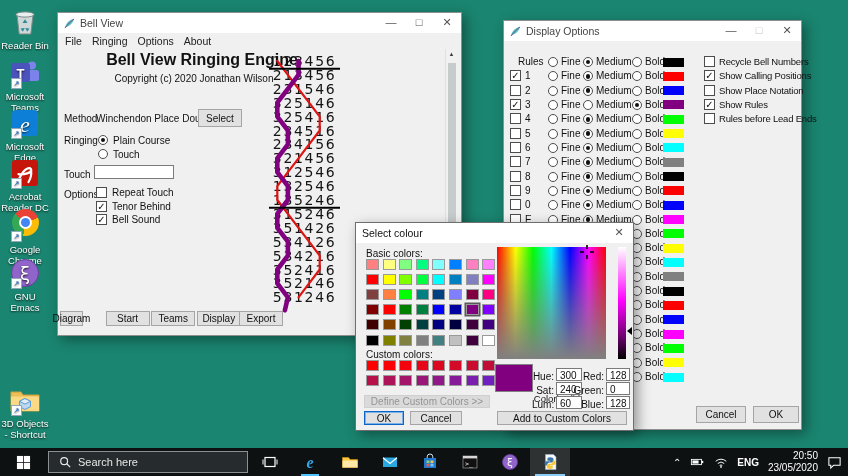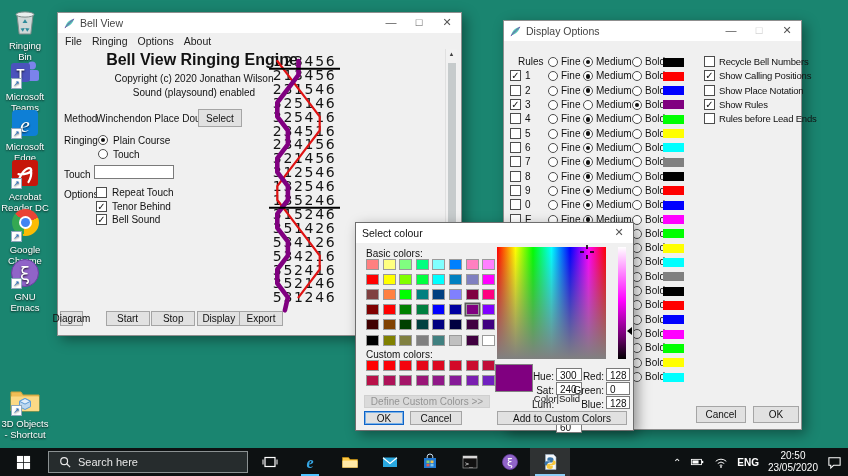--- a/index.html
+++ b/index.html
@@ -60,21 +60,21 @@
       <div class="dicon" style="top: 5px;">
         <div class="ic">
           <svg width="34" height="34" viewBox="0 0 34 34">
             <path d="M9 10 h16 l-2.2 19 h-11.6 z" fill="#cfd8d7" stroke="#7e8c8a"></path>
             <ellipse cx="17" cy="9.5" rx="9" ry="2.6" fill="#e9efee" stroke="#7e8c8a"></ellipse>
             <path d="M14.5 18 l2.5 -3.8 2.5 3.8 z" fill="#2e8b9b"></path>
             <path d="M12.5 23.5 l4.3 -.4 -2 3.7 z" fill="#2e8b9b"></path>
             <path d="M21.5 23.5 l-4.3 -.4 2 3.7 z" fill="#2e8b9b"></path>
           </svg>
         </div>
-        <div>Ringing Bin</div>
+        <div>Reader Bin</div>
       </div>
       <div class="dicon" style="top: 56px;">
         <div class="ic">
           <svg width="34" height="34" viewBox="0 0 34 34">
             <circle cx="24" cy="9.5" r="4" fill="#7b83eb"></circle>
             <rect x="19" y="14" width="12" height="11" rx="2.5" fill="#7b83eb"></rect>
             <rect x="3" y="7" width="19" height="19" rx="3" fill="#4b53bc"></rect>
             <text x="12.5" y="22" font-size="13" font-family="Liberation Sans" font-weight="bold" fill="#fff" text-anchor="middle">T</text>
           </svg>
           <div class="sc-arrow">↗</div>
@@ -151,21 +151,20 @@
 
     <div id="bv-menu" class="abs" style="left:2px;top:20px;height:16px;display:flex;font-size:10.5px;color:#222;">
         <div style="padding: 2px 5px;">File</div>
         <div style="padding: 2px 5px;">Ringing</div>
         <div style="padding: 2px 5px;">Options</div>
         <div style="padding: 2px 5px;">About</div>
       </div>
 
     <div class="lbl" style="left:0;top:38px;width:272px;text-align:center;font-size:16px;font-weight:bold;padding-left:8px;">Bell View Ringing Engine</div>
     <div class="lbl" style="left:0;top:60px;width:272px;text-align:center;">Copyright (c) 2020 Jonathan Wilson</div>
-    <div class="lbl" style="left:0;top:74px;width:272px;text-align:center;">Sound (playsound) enabled</div>
 
     <div class="lbl" style="left:6px;top:100px;">Method</div>
     <div class="lbl" style="left:38px;top:100px;">Winchendon Place Doubles</div>
     <div class="btn" style="left:140px;top:96px;width:44px;height:18px;">Select</div>
 
     <div class="lbl" style="left:6px;top:122px;">Ringing</div>
     <div id="bv-ringing">
         <div class="radio sel" style="left: 40px; top: 122px;"></div>
         <div class="lbl" style="left: 55px; top: 122px;">Plain Course</div>
         <div class="radio" style="left: 40px; top: 136px;"></div>
@@ -181,21 +180,21 @@
         <div class="lbl" style="left: 54px; top: 174px;">Repeat Touch</div>
         <div class="chk" style="left: 38px; top: 187.5px;">✓</div>
         <div class="lbl" style="left: 54px; top: 187.5px;">Tenor Behind</div>
         <div class="chk" style="left: 38px; top: 201px;">✓</div>
         <div class="lbl" style="left: 54px; top: 201px;">Bell Sound</div>
       </div>
 
     <div id="bv-buttons">
         <div class="btn" style="left: 2px; top: 298px; width: 23px; height: 15px;">Diagram</div>
         <div class="btn" style="left: 47.6px; top: 298px; width: 44px; height: 15px;">Start</div>
-        <div class="btn" style="left: 93.2px; top: 298px; width: 44px; height: 15px;">Stop</div>
+        <div class="btn" style="left: 93.2px; top: 298px; width: 44px; height: 15px;">Teams</div>
         <div class="btn" style="left: 138.8px; top: 298px; width: 44px; height: 15px;">Display</div>
         <div class="btn" style="left: 181px; top: 298px; width: 44px; height: 15px;">Export</div>
       </div>
 
     <div id="bv-rows">
         <div class="digitrow" style="left: 214px; top: 41px;">
           <span>1</span>
           <span>2</span>
           <span>3</span>
           <span>4</span>
@@ -730,21 +729,21 @@
          border-top:4px solid transparent;border-bottom:4px solid transparent;border-right:5px solid #000;"></div>
 
     <div class="abs" id="sc-preview" style="left: 139px; top: 141px; width: 36px; height: 26px; border: 1px solid rgb(130, 130, 130); background: rgb(128, 0, 128);"></div>
     <div class="lbl" style="left:133px;top:170px;width:48px;text-align:center;font-size:9.5px;margin-left:44px;">Color|Solid</div>
 
     <div class="lbl" style="left:176px;top:148px;width:22px;text-align:right;">Hue:</div>
     <div class="input" style="left:200px;top:145px;width:26px;height:13px;"><span>300</span></div>
     <div class="lbl" style="left:176px;top:162px;width:22px;text-align:right;">Sat:</div>
     <div class="input" style="left:200px;top:159px;width:26px;height:13px;"><span>240</span></div>
     <div class="lbl" style="left:176px;top:176px;width:22px;text-align:right;">Lum:</div>
-    <div class="input" style="left:200px;top:173px;width:26px;height:13px;margin-top:24px;"><span>60</span></div>
+    <div class="input" style="left:200px;top:173px;width:26px;height:13px;"><span>60</span></div>
 
     <div class="lbl" style="left:216px;top:148px;width:32px;text-align:right;">Red:</div>
     <div class="input" style="left:250px;top:145px;width:24px;height:13px;"><span>128</span></div>
     <div class="lbl" style="left:216px;top:162px;width:32px;text-align:right;">Green:</div>
     <div class="input" style="left:250px;top:159px;width:24px;height:13px;"><span>0</span></div>
     <div class="lbl" style="left:216px;top:176px;width:32px;text-align:right;">Blue:</div>
     <div class="input" style="left:250px;top:173px;width:24px;height:13px;"><span>128</span></div>
 
     <div class="btn disabled" style="left:8px;top:172px;width:126px;height:13px;">Define Custom Colors &gt;&gt;</div>
     <div class="btn focus" style="left:8px;top:188px;width:40px;height:14px;">OK</div>
@@ -858,21 +857,21 @@
       <span>
           <svg width="14" height="13" viewBox="0 0 16 16">
             <path d="M1.5 6.5 a9.5 9.5 0 0 1 13 0" stroke="#fff" fill="none" stroke-width="1.2"></path>
             <path d="M4 9.2 a6 6 0 0 1 8 0" stroke="#fff" fill="none" stroke-width="1.2"></path>
             <path d="M6.4 11.6 a3 3 0 0 1 3.2 0" stroke="#fff" fill="none" stroke-width="1.2"></path>
             <circle cx="8" cy="13.4" r="1.1" fill="#fff"></circle>
           </svg>
         </span>
       <span style="font-size:10px;font-weight:bold;">ENG</span>
       <span style="font-size:10px;text-align:right;line-height:12px;">
-        <span style="display:block;text-align:center;">20:50</span>
+        <span style="display:block;">20:50</span>
         <span style="display:block;">23/05/2020</span>
       </span>
       <span>
           <svg width="15" height="15" viewBox="0 0 16 16">
             <path d="M2 3 h12 v8 h-7 l-3 3 v-3 h-2 z" fill="none" stroke="#fff" stroke-width="1.1"></path>
           </svg>
         </span>
     </div>
   </div>
 </div>

